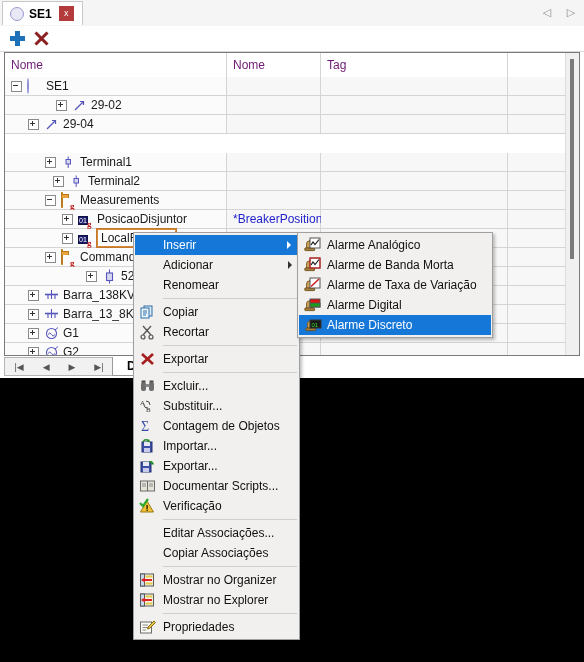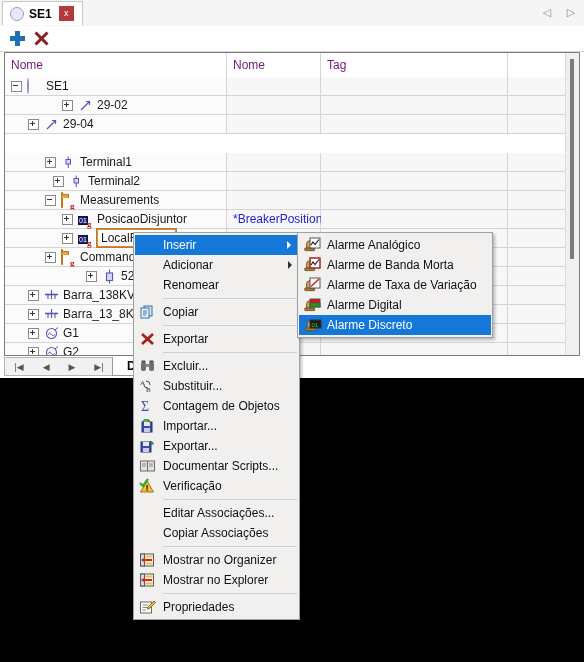--- a/index.html
+++ b/index.html
@@ -389,21 +389,21 @@
               <span class="tree-icon"><span class="ic-circle"></span></span>
               <span class="node-label">SE1</span>
             </div>
           </div>
           <div class="cell c-tipo"></div>
           <div class="cell c-tag"></div>
           <div class="cell c-last"></div>
         </div>
         <div class="row" style="top: 19px;">
           <div class="cell c-name">
-            <div class="namecell-inner" style="left: 36px; padding-left: 21px;">
+            <div class="namecell-inner" style="left: 30px; padding-left: 21px;">
               <span class="expander plus"></span>
               <span class="tree-icon"><svg width="15" height="15" viewBox="0 0 15 15">
                   <line x1="3" y1="12" x2="11" y2="4" stroke="#5555bb" stroke-width="1.3"></line>
                   <polyline points="8,3.5 11.5,3.5 11.5,7" fill="none" stroke="#5555bb" stroke-width="1.2"></polyline>
                 </svg></span>
               <span class="node-label">29-02</span>
             </div>
           </div>
           <div class="cell c-tipo"></div>
           <div class="cell c-tag"></div>
@@ -639,20 +639,29 @@
     <div class="msep"></div>
     <div class="mi">
       <span class="mi-icon"><svg width="17" height="16" viewBox="0 0 17 16">
           <rect x="5" y="2" width="8" height="10" fill="#dceaf7" stroke="#2f6ea5"></rect>
           <rect x="2" y="4" width="8" height="10" fill="#eef6fd" stroke="#2f6ea5"></rect>
           <line x1="4" y1="7" x2="8" y2="7" stroke="#2f6ea5"></line>
           <line x1="4" y1="9" x2="8" y2="9" stroke="#2f6ea5"></line>
           <line x1="4" y1="11" x2="7" y2="11" stroke="#2f6ea5"></line>
         </svg></span>
       <span>Copiar</span>
+    </div>
+    <div class="mi">
+      <span class="mi-icon"><svg width="17" height="16" viewBox="0 0 17 16">
+          <line x1="4" y1="2" x2="12" y2="11" stroke="#555" stroke-width="1.3"></line>
+          <line x1="12" y1="2" x2="4" y2="11" stroke="#555" stroke-width="1.3"></line>
+          <circle cx="4" cy="13" r="2" fill="none" stroke="#555" stroke-width="1.2"></circle>
+          <circle cx="12" cy="13" r="2" fill="none" stroke="#555" stroke-width="1.2"></circle>
+        </svg></span>
+      <span>Recortar</span>
     </div>
     <div class="msep"></div>
     <div class="mi">
       <span class="mi-icon"><svg width="17" height="16" viewBox="0 0 17 16">
           <line x1="3" y1="3" x2="14" y2="13" stroke="#a61d1d" stroke-width="2.6"></line>
           <line x1="14" y1="3" x2="3" y2="13" stroke="#a61d1d" stroke-width="2.6"></line>
         </svg></span>
       <span>Exportar</span>
     </div>
     <div class="msep"></div>

